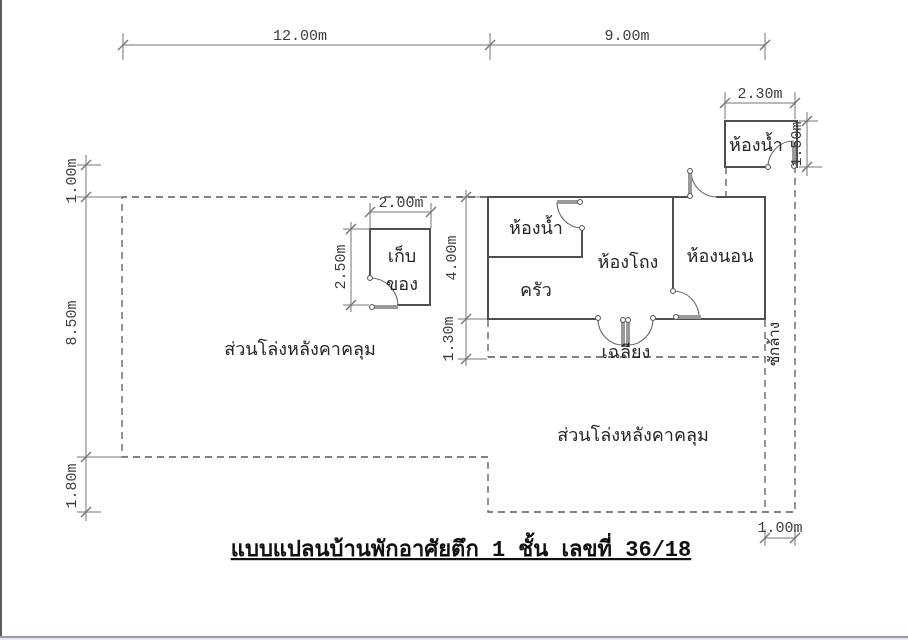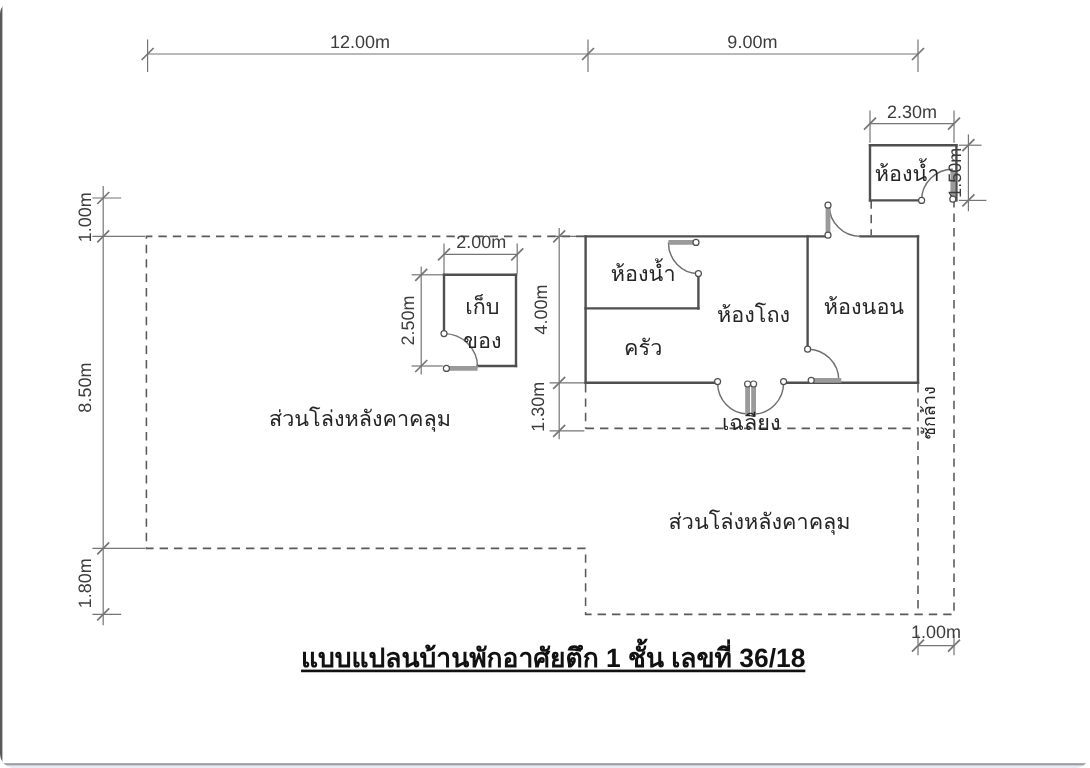--- a/index.html
+++ b/index.html
@@ -1,22 +1,21 @@
 <!DOCTYPE html>
 <html><head>
 <meta charset="utf-8">
 <style>
   html,body{margin:0;padding:0;background:#ffffff;}
   .page{
     position:relative;
     width:908px;height:640px;
     background:#ffffff;
     overflow:hidden;
-    font-family:Liberation Sans, sans-serif;
-    border-radius:12px;
+    font-family:Liberation Mono, monospace;
   }
   .page-left-border{
     position:absolute;left:0;top:0;width:2px;height:637px;background:#5a5a5a;
   }
   .page-bottom-rule{
     position:absolute;left:0;top:636px;width:908px;height:2px;background:#9a9aa2;
   }
   .page-bottom-strip{
     position:absolute;left:0;top:638px;width:908px;height:2px;background:#e7eaf2;
   }

